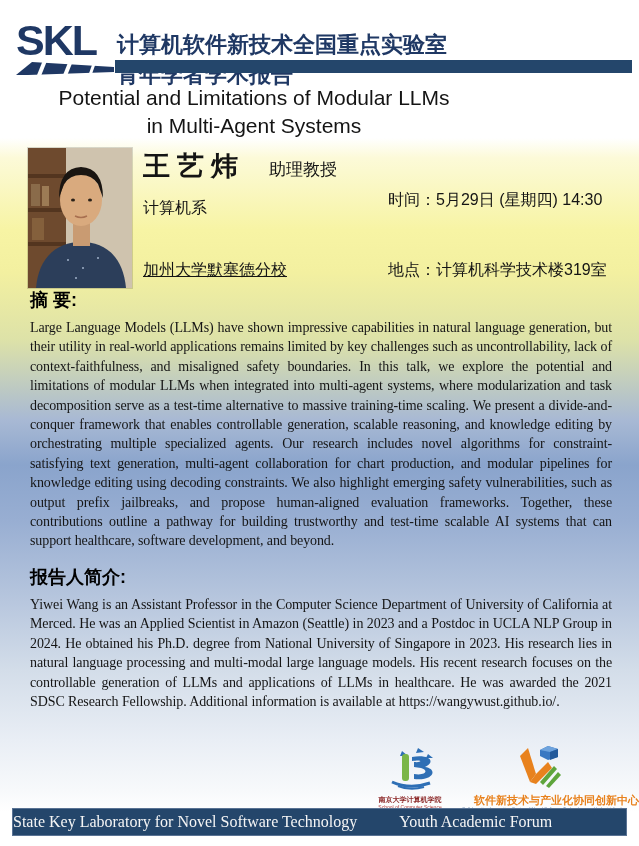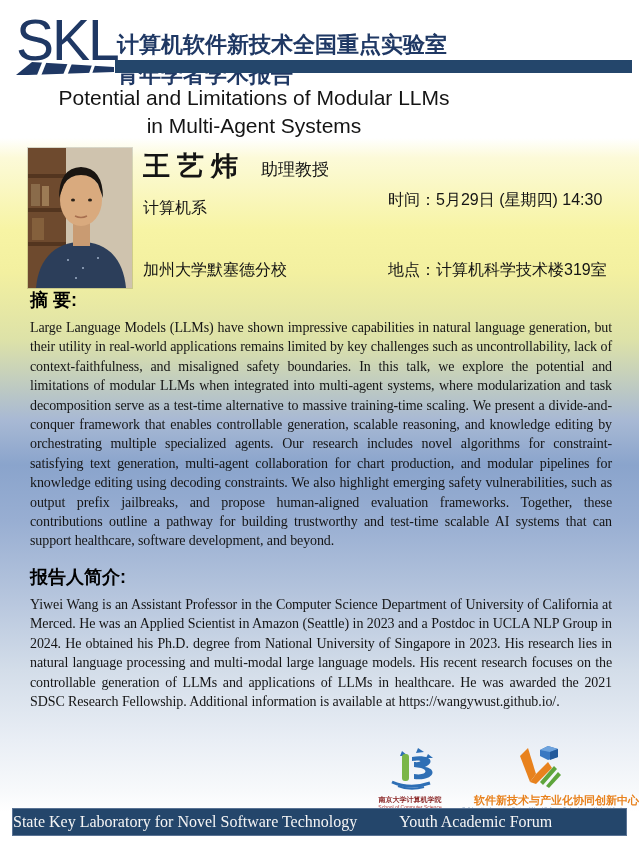--- a/index.html
+++ b/index.html
@@ -19,36 +19,36 @@
       #8aa4cc 465px,
       #98aed2 520px,
       #b3c3dc 590px,
       #d3dde9 670px,
       #e9eef5 740px,
       #f7f9fb 790px,
       #ffffff 812px,#ffffff 846px);
   }
   
   .skl-logo{position:absolute;left:16px;top:20px;width:100px;}
-  .skl-text{font-weight:400;font-size:57px;line-height:40px;color:#1f3864;letter-spacing:-2px;font-family:"Liberation Sans",sans-serif;}
+  .skl-text{font-weight:700;font-size:43px;line-height:40px;color:#1f3864;letter-spacing:-2px;font-family:"Liberation Sans",sans-serif;}
   .skl-swoosh{position:absolute;left:16px;top:60px;}
   .hdr-cn{position:absolute;left:117px;top:30px;width:515px;display:flex;justify-content:space-between;
           font-size:22px;font-weight:bold;color:#1f3864;white-space:nowrap;flex-direction:column;}
   .hdr-bar{position:absolute;left:115px;top:60px;width:517px;height:13px;background:#24466b;}
   
   .talk-title{position:absolute;left:0;top:84px;width:508px;text-align:center;
               font-size:21px;line-height:28px;color:#141414;}
   
   .photo{position:absolute;left:28px;top:148px;width:104px;height:140px;box-shadow:0 0 0 1px rgba(0,0,0,.15);}
-  .spk-name-row{position:absolute;left:143px;top:148px;display:flex;align-items:baseline;}
+  .spk-name-row{position:absolute;left:143px;top:148px;display:flex;align-items:baseline;gap:8px;}
   .spk-name{font-family:"DejaVu Serif","Liberation Serif",serif;font-size:27px;font-weight:600;letter-spacing:7px;color:#141414;}
   .spk-job{font-size:17px;color:#141414;margin-left:16px;}
   .spk-line{position:absolute;font-size:16px;color:#141414;white-space:nowrap;}
   .dept{left:143px;top:198px;}
-  .affil{left:143px;top:260px;}
+  .affil{left:143px;top:260px;text-decoration:underline;}
   .timerow{left:388px;top:190px;}
   .locrow{left:388px;top:260px;}
   
   .content{position:absolute;left:30px;top:288px;width:582px;color:#141414;}
   .sec-heading{font-size:18px;font-weight:bold;color:#000;margin:0 0 6px 0;font-family:"Liberation Sans",sans-serif;}
   .sec-body{margin:0;font-family:"Liberation Serif",serif;font-size:14px;line-height:19.4px;
             text-align:justify;letter-spacing:-0.1px;color:#151515;}
   .bio-heading{margin-top:14px;}
   
   .logo-block{position:absolute;text-align:center;}

